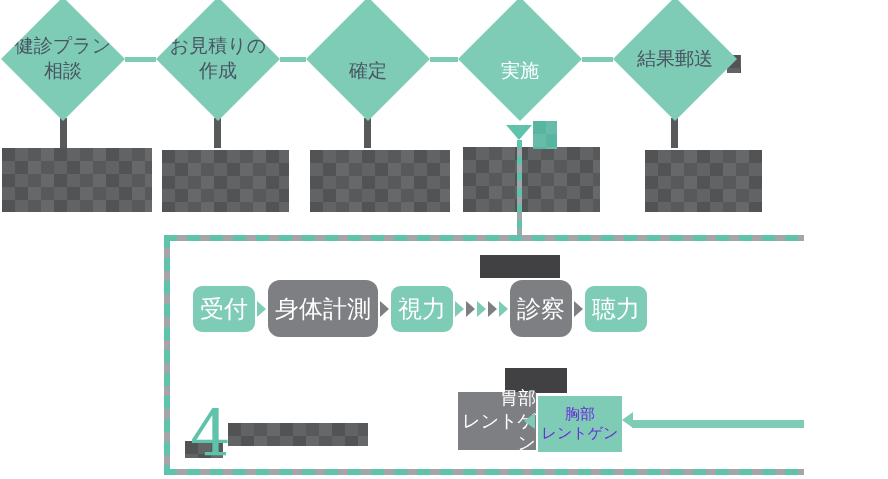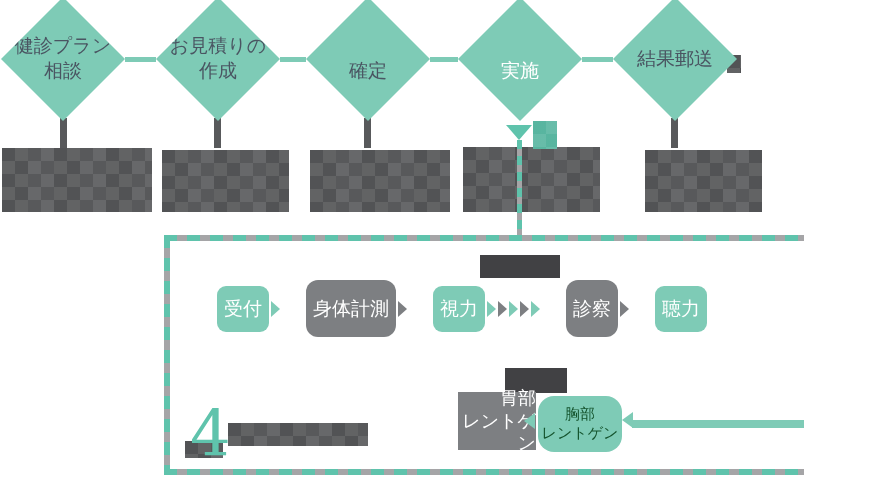--- a/index.html
+++ b/index.html
@@ -46,34 +46,34 @@
   .edge.v{top:0;width:6px;height:240px;background:repeating-linear-gradient(180deg,var(--teal2) 0 13px,var(--dashgray) 13px 23px);}
   .edge.left{left:0;}
   .edge.right{right:0;}
   
   .drop-arrow{position:absolute;left:506px;top:125px;width:0;height:0;z-index:4;
     border-left:13px solid transparent;border-right:13px solid transparent;border-top:15px solid var(--teal2);}
   .drop-dash{position:absolute;left:517px;top:140px;width:5px;height:95px;z-index:4;
     background:repeating-linear-gradient(180deg,var(--teal2) 0 9px,var(--dashgray) 9px 16px);}
   
   .flow-row{position:absolute;left:193px;top:280px;height:57px;display:flex;align-items:center;gap:2px;z-index:3;}
-  .fbox{color:#fff;font-size:19px;white-space:nowrap;display:flex;align-items:center;padding:0 7px;margin-left:24px;}
+  .fbox{color:#fff;font-size:24px;white-space:nowrap;display:flex;align-items:center;padding:0 7px;}
   .fbox.gray{background:var(--graybox);height:57px;border-radius:12px;}
   .fbox.teal{background:var(--teal);height:46px;border-radius:9px;}
   .chev{width:0;height:0;border-top:8px solid transparent;border-bottom:8px solid transparent;flex:0 0 auto;}
   .chev.right.teal-c{border-left:9px solid var(--teal);}
   .chev.right.gray-c{border-left:9px solid var(--graybox);}
   .chev.left-c{width:0;height:0;border-top:8px solid transparent;border-bottom:8px solid transparent;border-right:11px solid var(--teal);}
   
   .darkblock{position:absolute;background:var(--dark);z-index:3;}
   
   .xgray{position:absolute;left:458px;top:392px;width:78px;height:58px;background:var(--graybox);
     color:#fff;font-size:18px;line-height:1.25;display:flex;align-items:center;justify-content:center;text-align:right;z-index:3;}
-  .xteal{position:absolute;left:538px;top:396px;width:84px;height:56px;background:var(--teal);border-radius:16px;
-    color:#14532d;font-size:15px;line-height:1.25;display:flex;align-items:center;justify-content:center;text-align:center;z-index:4;}
+  .xteal{position:absolute;left:538px;top:396px;width:84px;height:56px;background:var(--teal);border-radius:0;
+    color:#6d28d9;font-size:15px;line-height:1.25;display:flex;align-items:center;justify-content:center;text-align:center;z-index:4;}
   .xchev{position:absolute;left:524px;top:413px;z-index:5;}
   .connchev{position:absolute;left:622px;top:412px;z-index:3;}
   
   .conn-v{position:absolute;left:814px;top:330px;width:8px;height:98px;background:var(--teal);z-index:2;}
   .conn-h{position:absolute;left:632px;top:420px;width:190px;height:8px;background:var(--teal);z-index:2;}
   
   .bignum{position:absolute;left:190px;top:402px;font-family:"DejaVu Serif",serif;font-size:64px;line-height:1;color:var(--teal2);z-index:3;}
 </style>
 </head>
 <body>

